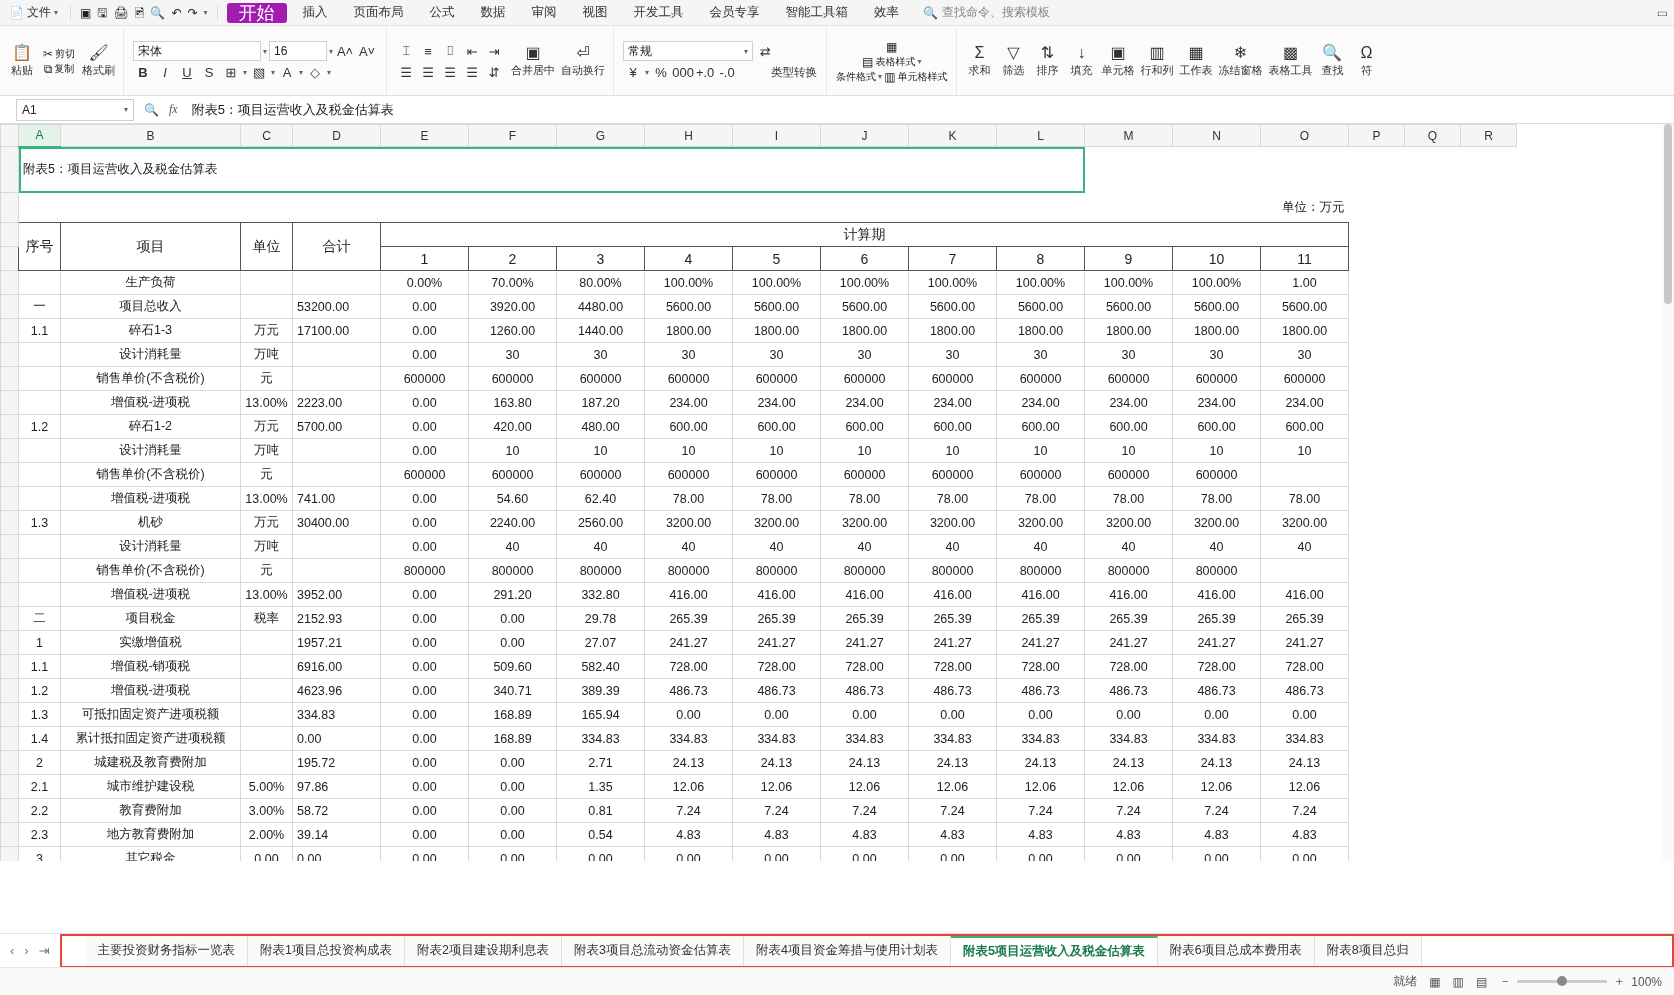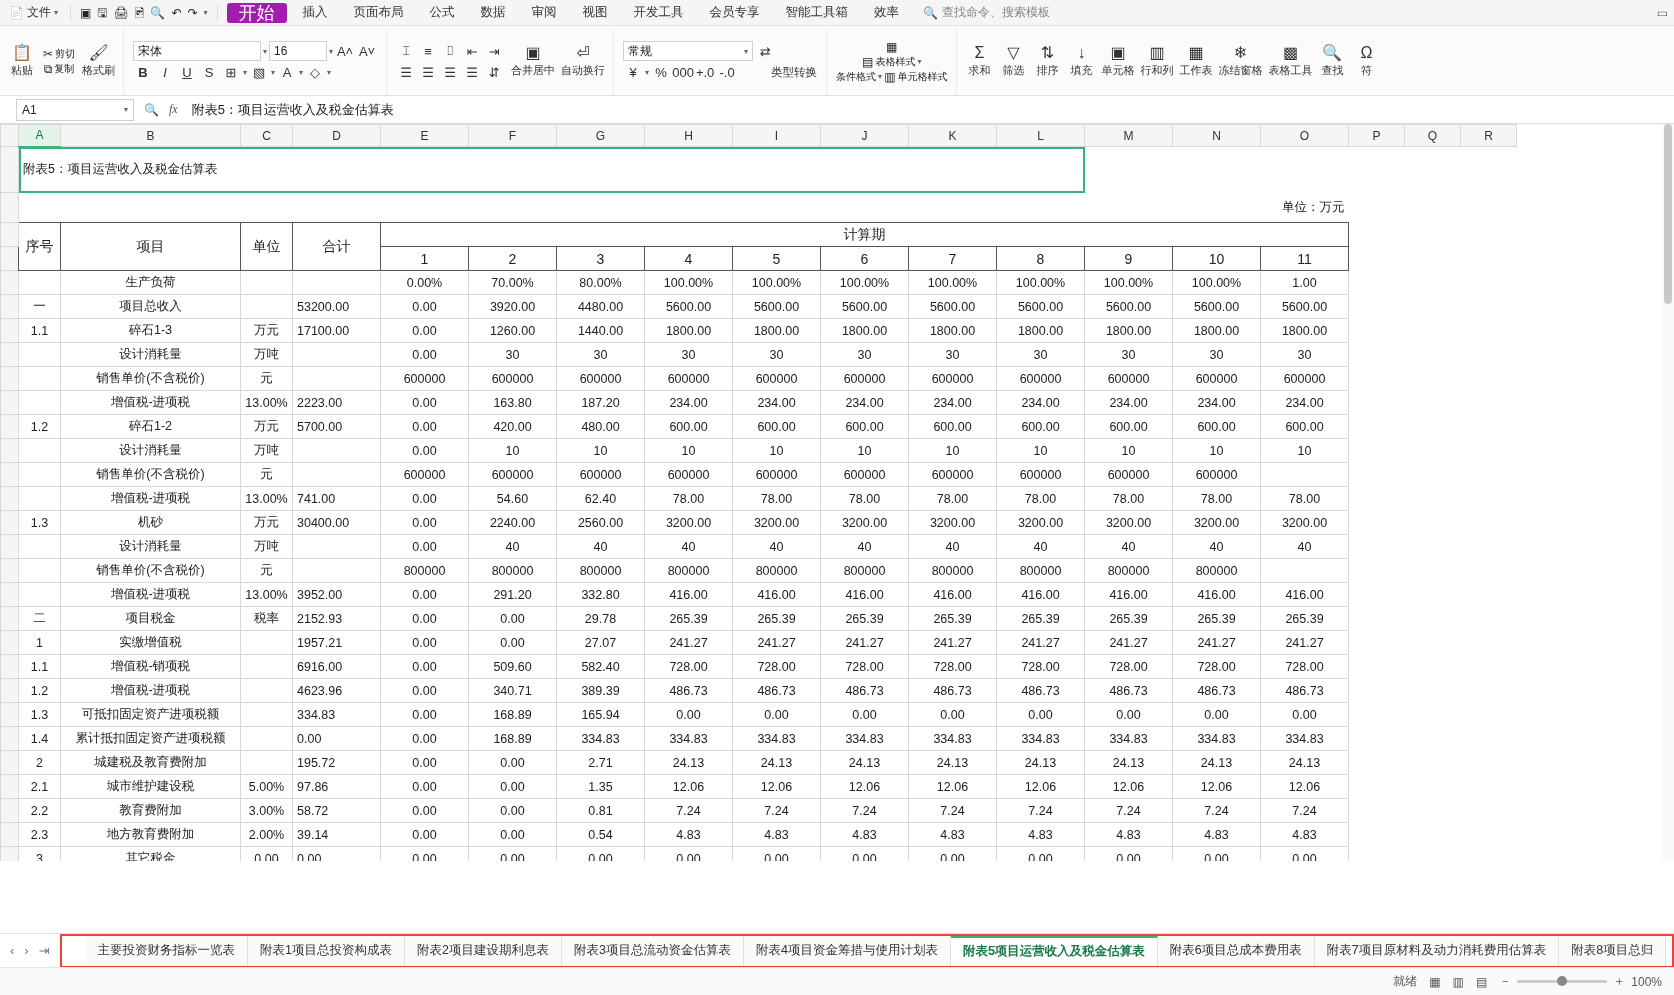--- a/index.html
+++ b/index.html
@@ -953,21 +953,20 @@
     <span>⇥</span>
   </div>
   <div class="tabs-outline" id="tabs-outline" style="border-color: rgb(232, 68, 58); padding-left: 24px;">
       <div class="stab">主要投资财务指标一览表</div>
       <div class="stab">附表1项目总投资构成表</div>
       <div class="stab">附表2项目建设期利息表</div>
       <div class="stab">附表3项目总流动资金估算表</div>
       <div class="stab">附表4项目资金筹措与使用计划表</div>
       <div class="stab sel">附表5项目运营收入及税金估算表</div>
       <div class="stab">附表6项目总成本费用表</div>
-      <div class="stab">附表7项目原材料及动力消耗费用估算表</div>
       <div class="stab">附表8项目总归</div>
     </div>
 </div>
 
 <div class="statusbar">
   <span>就绪</span>
   <span class="ic">▦</span>
   <span class="ic">▥</span>
   <span class="ic">▤</span>
   <div class="zoomrow">

